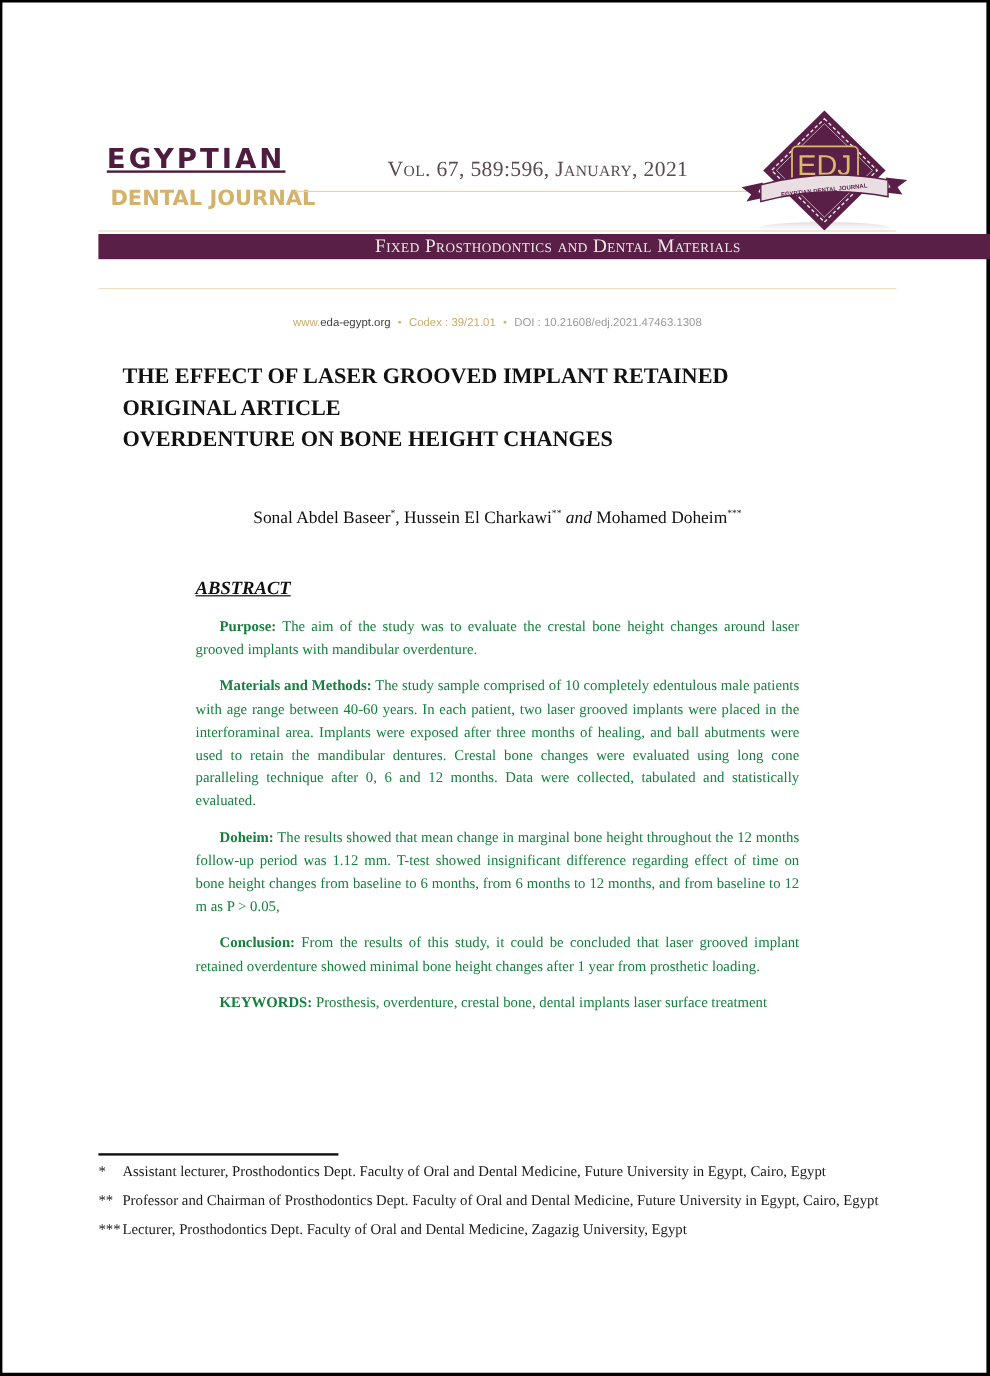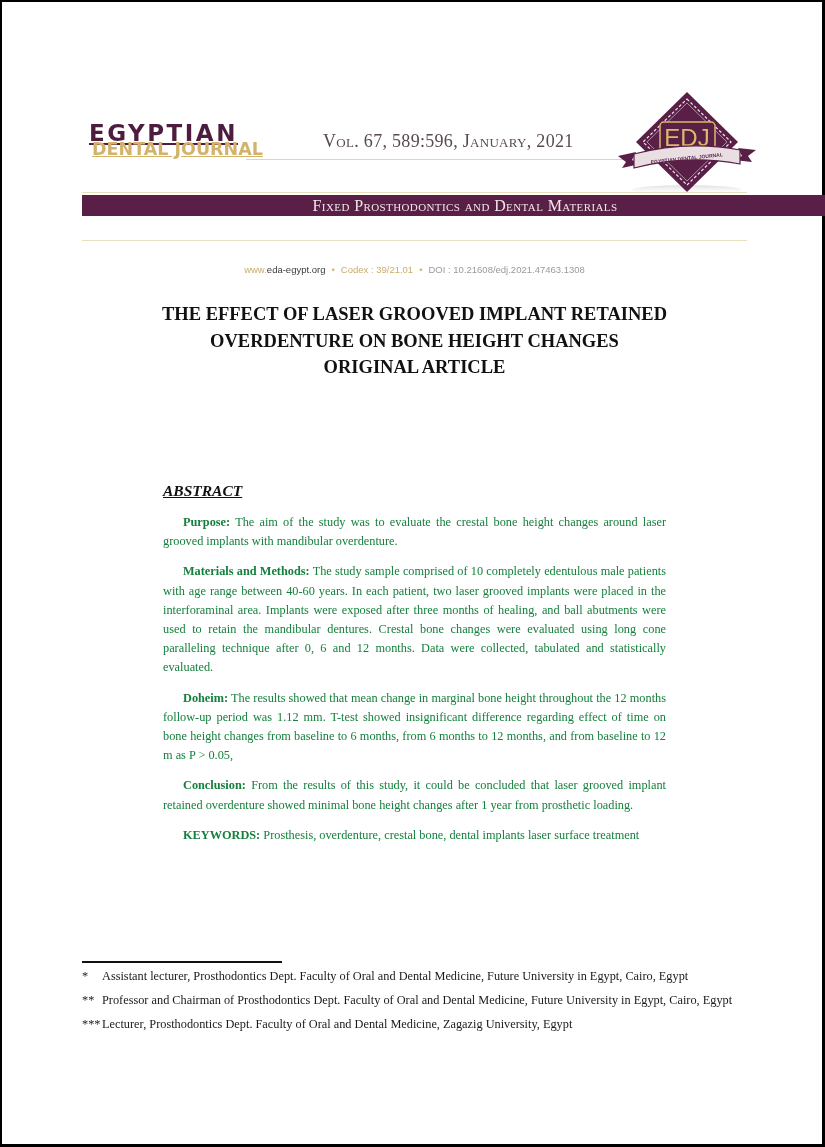--- a/index.html
+++ b/index.html
@@ -10,23 +10,23 @@
     background: #fff;
   }
 
   
   .logo-egyptian {
     position: absolute; left: 87px; top: 120px;
     font-family: "DejaVu Sans", "Liberation Sans", sans-serif; font-weight: bold;
     font-size: 23px; letter-spacing: 2.5px; color: #4e1c3e; line-height: 1; text-decoration: underline;
   }
   .logo-dental {
-    position: absolute; left: 90px; top: 139px;
+    position: absolute; left: 90px; top: 156px;
     font-family: "DejaVu Sans", "Liberation Sans", sans-serif; font-weight: bold;
-    font-size: 17.5px; letter-spacing: 0px; color: #d3b36c; line-height: 1; text-decoration: underline;
+    font-size: 17.5px; letter-spacing: 0px; color: #d3b36c; line-height: 1;
   }
   .vol-line {
     position: absolute; left: 292px; top: 129px;
     font-family: "Liberation Serif", "DejaVu Serif", serif;
     font-size: 18px; color: #5a4a4f; font-variant: small-caps; letter-spacing: 0.3px; margin-left: 29px;
   }
   .gold-rule-top {
     position: absolute; left: 244px; top: 157px; width: 380px; height: 1px; background: #e6d4a3;
   }
   .issn-line {
@@ -52,21 +52,21 @@
     position: absolute; left: 80px; top: 221px; width: 665px; text-align: center;
     font-family: "Liberation Sans", "DejaVu Sans", sans-serif; font-size: 9.5px; color: #c8ad6a; margin-top: 41px;
   }
   .meta-line .site-prefix { color: #c8ad6a; }
   .meta-line .site-domain { color: #3b3b3b; }
   .meta-line .doi { color: #9a9a9a; }
   .banner-rule-bottom { position: absolute; left: 80px; top: 238px; width: 665px; height: 1px; background: #eadfbf; }
 
   
   .title {
-    position: absolute; left: 100px; top: 299px; width: 625px; text-align: center;
+    position: absolute; left: 100px; top: 299px; width: 625px; 
     font-family: "Liberation Serif", "DejaVu Serif", serif; font-weight: bold;
     font-size: 18.5px; line-height: 26.5px; color: #111;
   }
   .authors {
     position: absolute; left: 100px; top: 422px; width: 625px; text-align: center;
     font-family: "Liberation Serif", "DejaVu Serif", serif; font-size: 14.5px; color: #111;
   }
   .authors sup { font-size: 8px; vertical-align: super; line-height: 0; }
 
   
@@ -127,24 +127,27 @@
 
   <div class="banner-rule-top"></div>
   <div class="section-banner">Fixed Prosthodontics and Dental Materials</div>
   <div class="meta-line">
     <span class="site-prefix">www.</span><span class="site-domain">eda-egypt.org</span><span class="dot">•</span><span>Codex : 39/21.01</span><span class="dot">•</span><span class="doi">DOI : 10.21608/edj.2021.47463.1308</span>
   </div>
   <div class="banner-rule-bottom"></div>
 
   <div class="title">
     <div>THE EFFECT OF LASER GROOVED IMPLANT RETAINED</div>
+    <div>ORIGINAL ARTICLE</div>
     <div>OVERDENTURE ON BONE HEIGHT CHANGES</div>
-    <div>ORIGINAL ARTICLE</div>
   </div>
 
+  <div class="authors">
+    <span>Sonal Abdel Baseer</span><sup>*</sup><span>, </span><span>Hussein El Charkawi</span><sup>**</sup> <i>and</i> <span>Mohamed Doheim</span><sup>***</sup>
+  </div>
 
   <div class="abstract-heading">ABSTRACT</div>
   <div class="abstract">
     <p><b>Purpose:</b><span> The aim of the study was to evaluate the crestal bone height changes around laser grooved implants with mandibular overdenture.</span></p>
     <p><b>Materials and Methods:</b><span> The study sample comprised of 10 completely edentulous male patients with age range between 40-60 years. In each patient, two laser grooved implants were placed in the interforaminal area. Implants were exposed after three months of healing, and ball abutments were used to retain the mandibular dentures. Crestal bone changes were evaluated using long cone paralleling technique after 0, 6 and 12 months. Data were collected, tabulated and statistically evaluated.</span></p>
     <p><b>Doheim:</b><span> The results showed that mean change in marginal bone height throughout the 12 months follow-up period was 1.12 mm. T-test showed insignificant difference regarding effect of time on bone height changes from baseline to 6 months, from 6 months to 12 months, and from baseline to 12 m as P &gt; 0.05,</span></p>
     <p><b>Conclusion:</b><span> From the results of this study, it could be concluded that laser grooved implant retained overdenture showed minimal bone height changes after 1 year from prosthetic loading.</span></p>
     <p><b>KEYWORDS:</b><span> Prosthesis, overdenture, crestal bone, dental implants laser surface treatment</span></p>
   </div>
 

